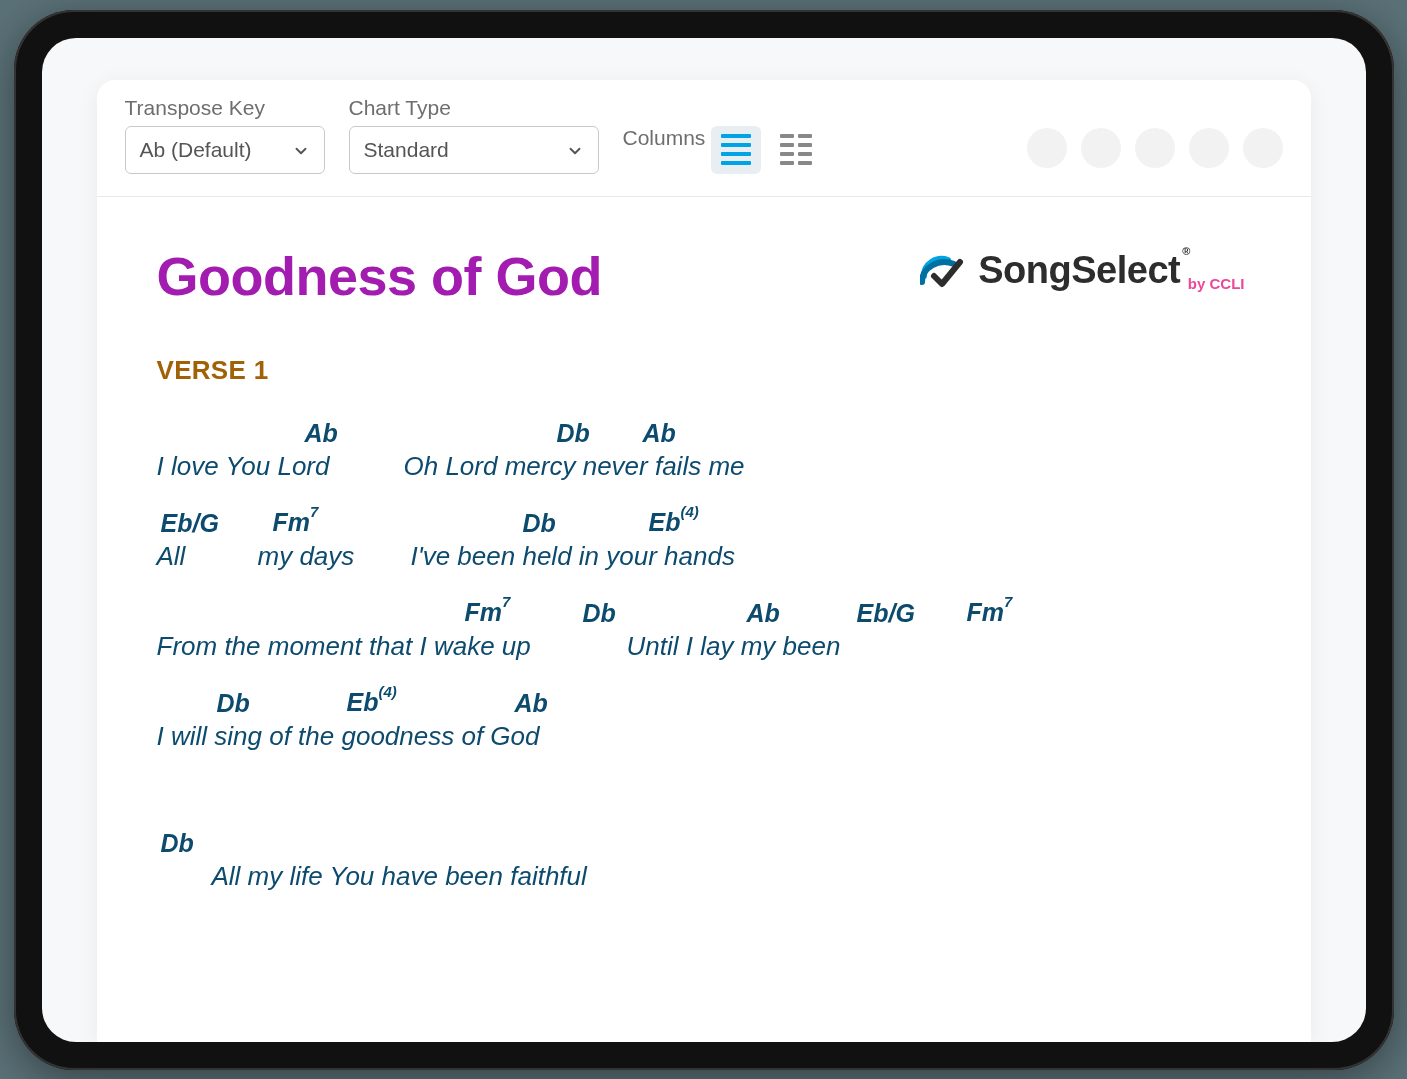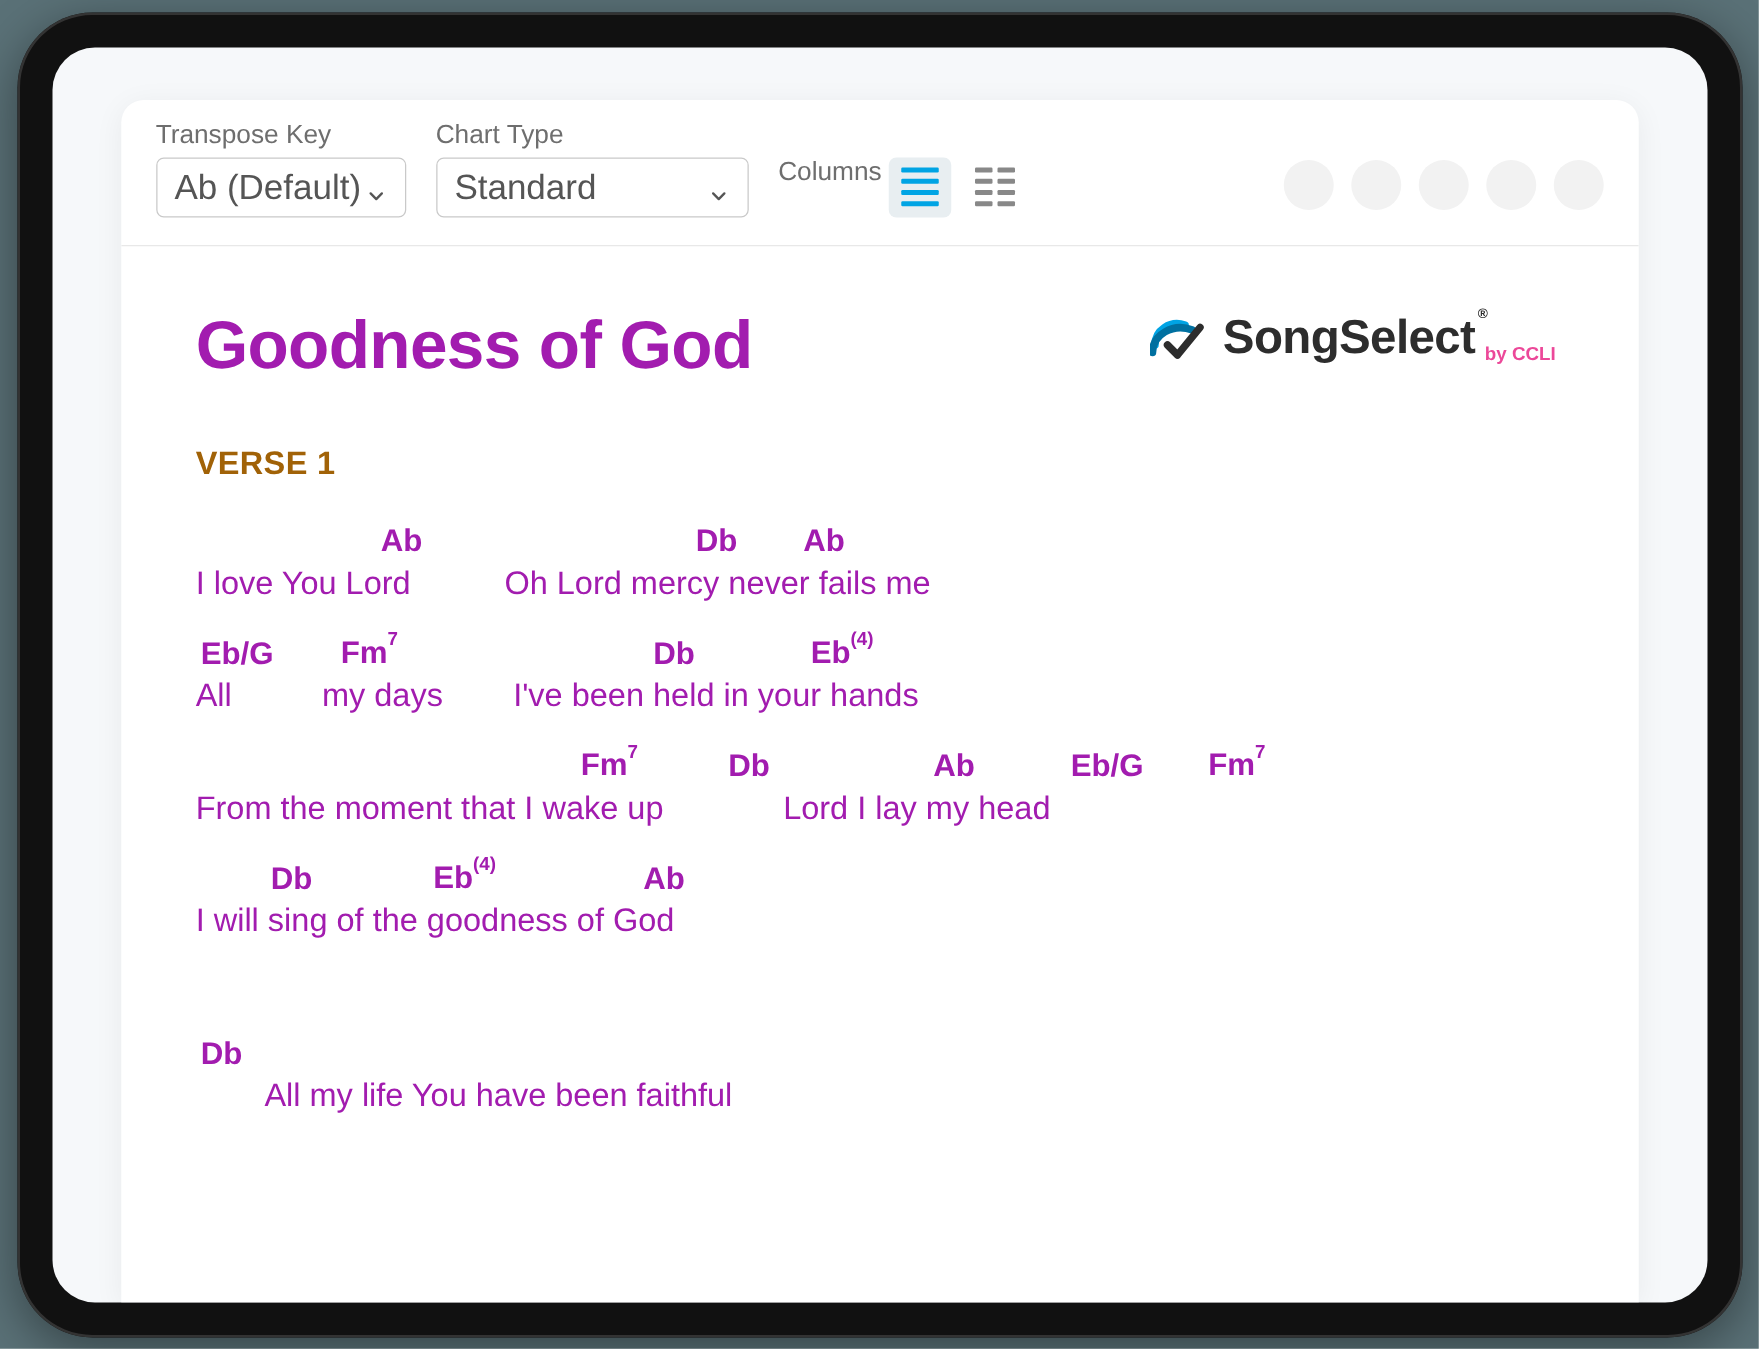--- a/index.html
+++ b/index.html
@@ -52,21 +52,21 @@
     font-weight: 400;
   }
   .select {
     display: flex;
     align-items: center;
     justify-content: space-between;
     border: 1px solid #c9c9c9;
     border-radius: 6px;
     height: 48px;
     padding: 0 14px;
-    font-size: 28px;
+    font-size: 21px;
     color: #555;
     background: #fff;
     cursor: pointer;
     user-select: none;
   }
   .select.transpose { width: 200px; }
   .select.charttype { width: 250px; }
   .chev {
     width: 18px; height: 18px;
     display: inline-block;
@@ -152,21 +152,22 @@
     color: #a16207;
     margin-bottom: 30px;
     letter-spacing: 0.3px;
   }
   .line-block { margin-bottom: 24px; }
   .chord-row, .lyric-row {
     position: relative;
     height: 34px;
     white-space: nowrap;
     font-size: 26px;
-    color: #a21caf;
+    color: #0c4a6e;
+    font-style: italic;
   }
   .chord-row { height: 32px; }
   .chord {
     position: absolute;
     font-weight: 700;
     font-size: 25px;
     bottom: 0;
   }
   .chord sup {
     font-size: 15px;
@@ -318,21 +319,21 @@
             <div class="line-block">
               <div class="chord-row">
                 <span class="chord" style="left: 308px;">Fm<sup>7</sup></span>
                 <span class="chord" style="left: 426px;">Db</span>
                 <span class="chord" style="left: 590px;">Ab</span>
                 <span class="chord" style="left: 700px;">Eb/G</span>
                 <span class="chord" style="left: 810px;">Fm<sup>7</sup></span>
               </div>
               <div class="lyric-row">
                 <span class="lyric" style="left: 0px;">From the moment that I wake up</span>
-                <span class="lyric" style="left: 470px;">Lord I lay my head</span>
+                <span class="lyric" style="left: 470px;">Until I lay my been</span>
               </div>
             </div>
             <div class="line-block">
               <div class="chord-row">
                 <span class="chord" style="left: 60px;">Db</span>
                 <span class="chord" style="left: 190px;">Eb<sup>(4)</sup></span>
                 <span class="chord" style="left: 358px;">Ab</span>
               </div>
               <div class="lyric-row">
                 <span class="lyric" style="left: 0px;">I will sing of the goodness of God</span>

